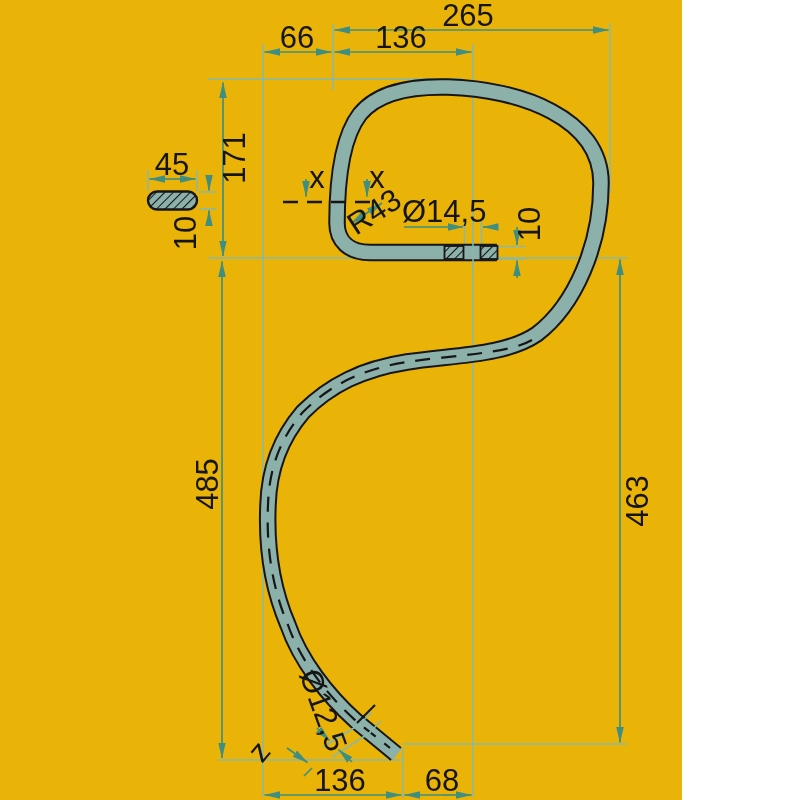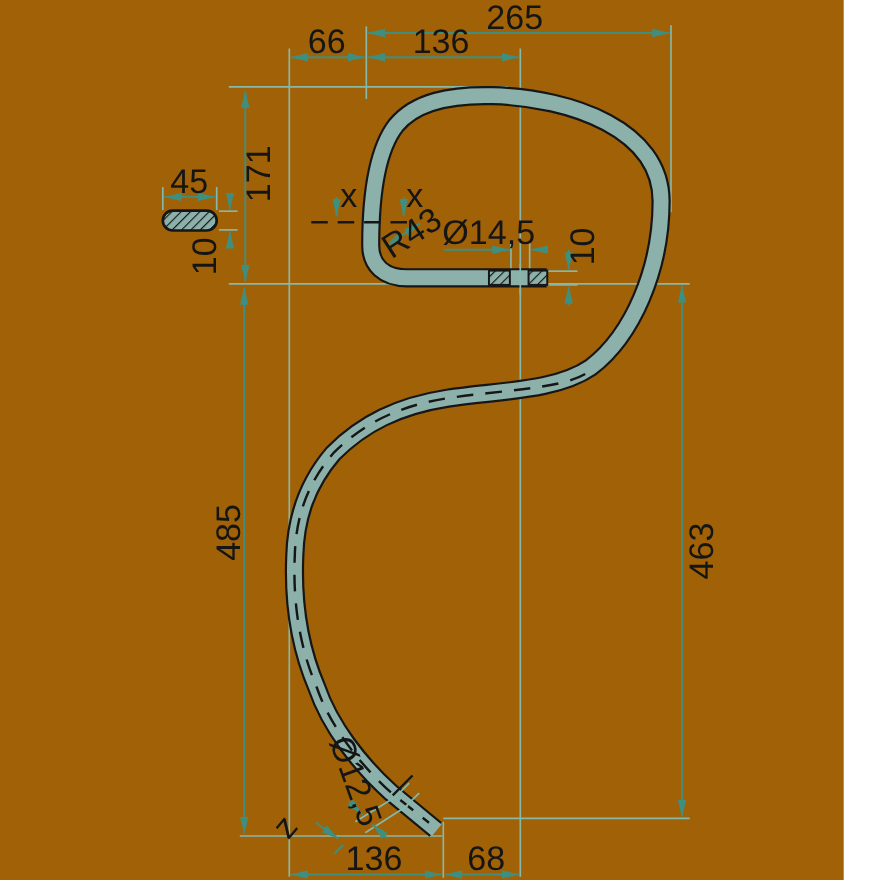--- a/index.html
+++ b/index.html
@@ -1,17 +1,17 @@
 <!DOCTYPE html>
 <html><head>
 <meta charset="utf-8">
 <style>
   html,body{margin:0;padding:0;background:#ffffff;}
   body{width:800px;height:800px;overflow:hidden;font-family:"Liberation Sans",sans-serif;}
-  .stage{position:relative;width:767px;height:800px;background:#a16207;}
+  .stage{position:relative;width:682px;height:800px;background:#eab308;}
   svg{position:absolute;left:0;top:0;}
   text{fill:#151515;font-family:"Liberation Sans",sans-serif;font-size:31px;}
   .ext{stroke:#86b8ac;stroke-width:1.5;fill:none;}
   .dim{stroke:#3f8f80;stroke-width:1.7;fill:none;}
   .dark{stroke:#161616;fill:none;}
 </style>
 </head>
 <body>
 
 <div class="stage">

